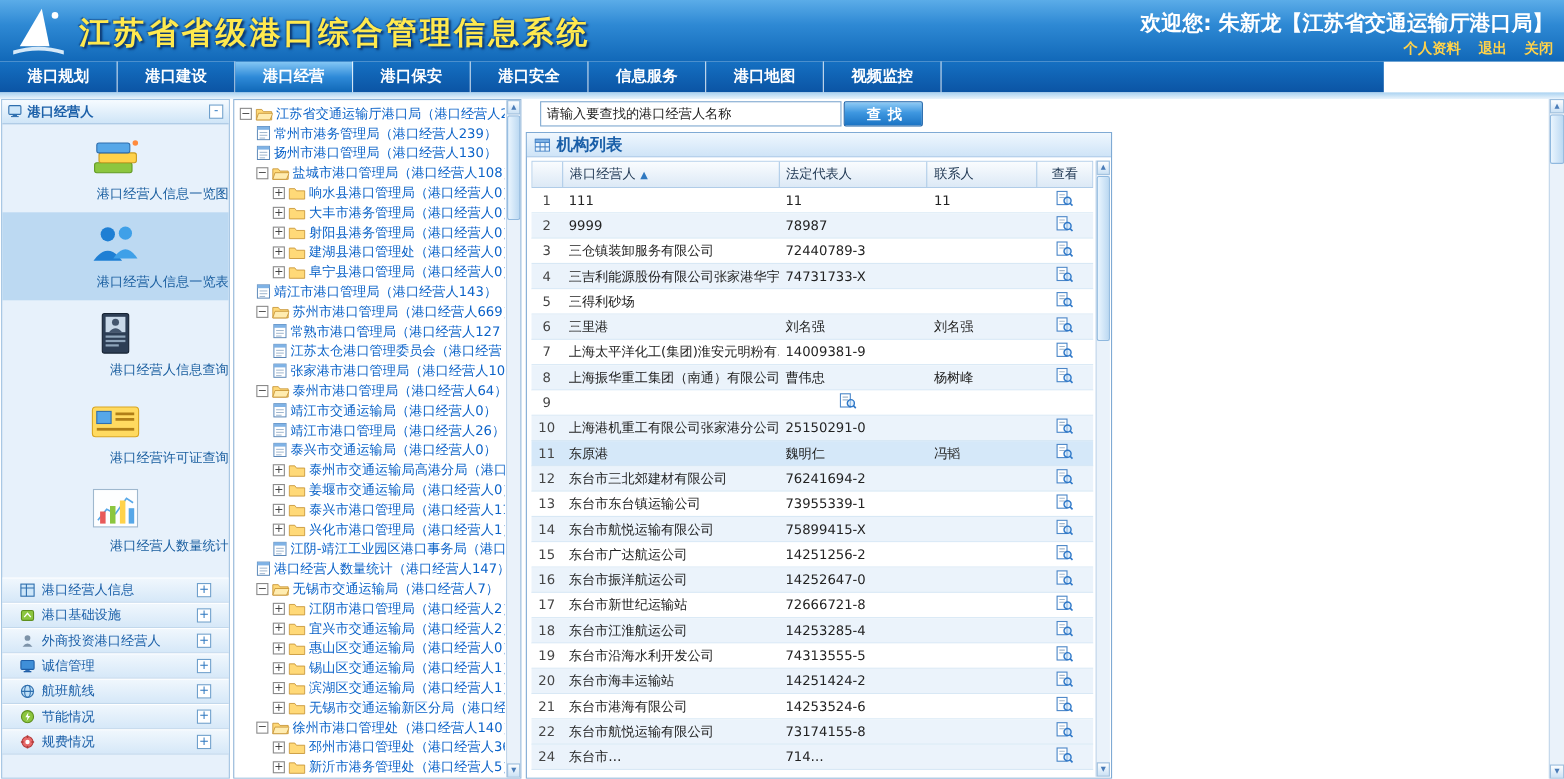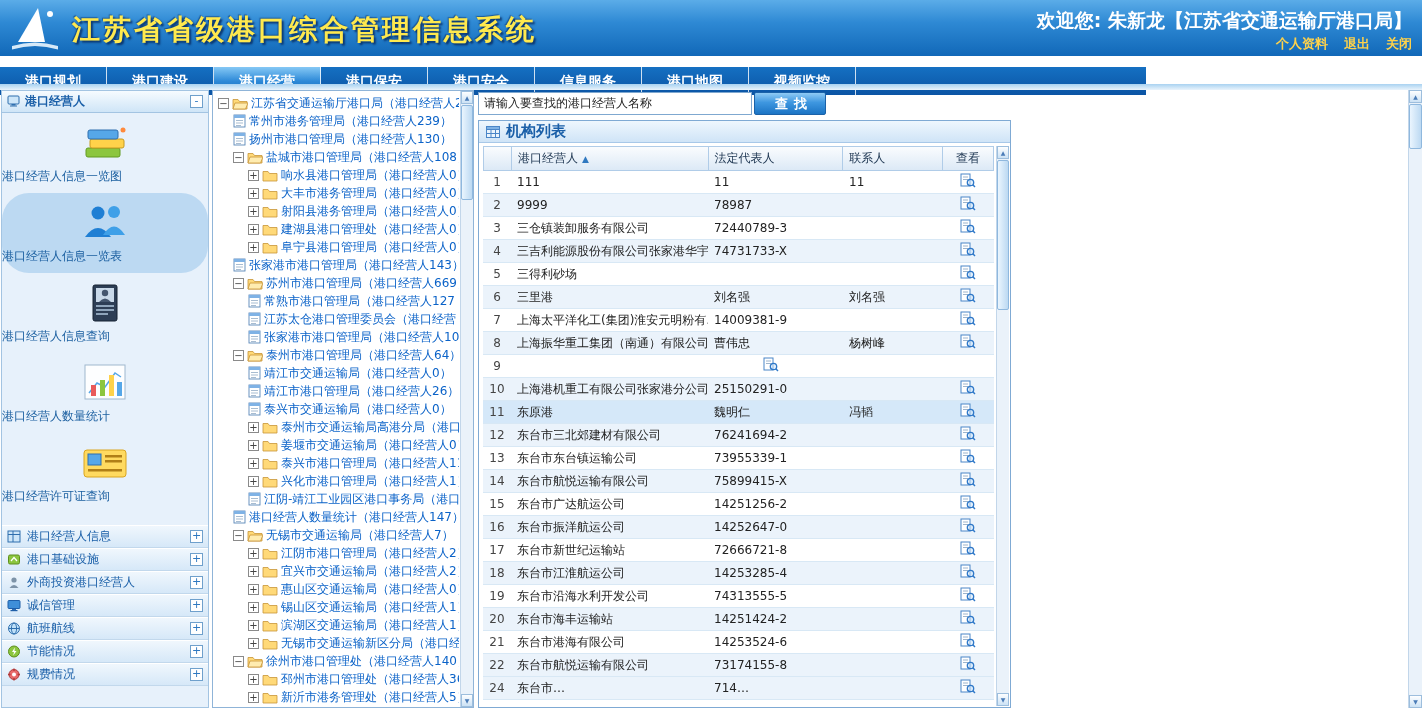--- a/index.html
+++ b/index.html
@@ -12,42 +12,42 @@
     background:linear-gradient(180deg,#5BACE8 0%,#2E89D4 40%,#1168B8 100%); }
   .app-logo { position:absolute; left:4px; top:2px; }
   .app-title { position:absolute; left:72px; top:11px; font-size:28px; font-weight:bold;
     color:#FFE94E; letter-spacing:3px;
     text-shadow:2px 2px 2px rgba(8,45,100,.9), -1px -1px 1px rgba(8,45,100,.55); white-space:nowrap; }
   .welcome { position:absolute; right:10px; top:8px; color:#ffffff; font-size:19px; font-weight:bold; white-space:nowrap; }
   .header-links { position:absolute; right:10px; top:33px; text-align:right; white-space:nowrap; }
   .hlink { color:#FFD24A; font-size:13px; font-weight:bold; margin-left:16px; cursor:pointer; }
 
   
-  .navbar { position:absolute; left:0; top:56px; width:1146px; height:28px;
-    background:linear-gradient(180deg,#1570C2 0%,#0B54A4 100%); display:flex;margin-top:11px; }
+  .navbar { position:absolute; left:0; top:56px; width:1258px; height:28px;
+    background:linear-gradient(180deg,#1570C2 0%,#0B54A4 100%); display:flex; }
   .nav-tab { width:107px; text-align:center; line-height:28px; color:#fff; font-size:14px; font-weight:bold;
     border-right:1px solid rgba(255,255,255,.8); cursor:pointer; white-space:nowrap; }
   .nav-tab.active { background:linear-gradient(180deg,#85C8F5 0%,#2E8AD8 50%,#0F67B6 100%); }
   .sub-band { position:absolute; left:0; top:84px; width:1422px; height:6px;
     background:linear-gradient(180deg,#A9D2F1 0%,#EAF4FC 100%); }
 
   
   .sidebar { position:absolute; left:1px; top:90px; width:208px; bottom:0;
     background:#E7F1FB; border:1px solid #A3C4E2; overflow:hidden; }
   .side-header { height:22px; background:linear-gradient(180deg,#F6FBFF 0%,#CFE5F7 100%);
     border-bottom:1px solid #A3C4E2; display:flex; align-items:center; padding:0 5px; gap:5px; }
   .side-title { font-size:12px; font-weight:bold; color:#1A5FA8; flex:1; }
   .mini-box { width:13px; height:13px; border:1px solid #6FA0CC; background:#fff; color:#2F78C0;
     font-size:11px; line-height:10px; text-align:center; cursor:pointer; flex:0 0 13px; }
-  .big-item { padding:11px 0 8px; text-align:left; cursor:pointer;border-radius:27px; }
+  .big-item { padding:11px 0 8px; text-align:right; cursor:pointer; }
   .big-item.selected { background:#BCD9F2; }
   .big-item .ic svg { display:block; margin:0 auto; }
   .big-label { font-size:12px; color:#1B5FA0; margin-top:6px; }
   .acc-list { margin-top:12px; }
-  .acc-row { height:23px; display:flex; align-items:center; gap:6px; padding:0 5px;
+  .acc-row { height:23px; display:flex; align-items:center; gap:6px; padding:0 16px;
     background:linear-gradient(180deg,#F0F7FD 0%,#D6E8F8 100%);
     border-top:1px solid #ffffff; border-bottom:1px solid #C2D8EC; cursor:pointer; }
   .acc-label { flex:1; font-size:12px; color:#1A5FA8; white-space:nowrap; overflow:hidden; }
   .acc-row .ic svg { display:block; }
 
   
   .tree-panel { position:absolute; left:212px; top:90px; width:262px; bottom:0;
     background:#fff; border:1px solid #8FB4D8; overflow:hidden; }
   .tree-inner { position:absolute; left:2px; top:3px; right:14px; bottom:0; overflow:hidden; }
   .tree-row { height:18px; display:flex; align-items:center; gap:3px; font-size:12px;
@@ -61,21 +61,21 @@
   .vscroll { position:absolute; top:0; right:0; width:13px; bottom:0; background:#EAF2FA; border-left:1px solid #C2D6EA; }
   .sb-btn { position:absolute; left:0; width:12px; height:13px;
     background:linear-gradient(180deg,#FDFEFF 0%,#CCE2F5 100%); border:1px solid #9DBEDD;
     color:#4A7CB8; font-size:6px; line-height:11px; text-align:center; cursor:pointer; }
   .sb-up { top:0; } .sb-down { bottom:0; }
   .sb-thumb { position:absolute; left:0; width:12px;
     background:linear-gradient(90deg,#EAF5FE 0%,#BCD9F2 100%); border:1px solid #8FB8DE; border-radius:2px; cursor:grab; }
 
   
   .main { position:absolute; left:477px; top:90px; width:534px; bottom:0; }
-  .search-row { position:absolute; top:2px; left:1px; height:24px; display:flex; gap:2px; }
+  .search-row { position:absolute; top:2px; left:14px; height:24px; display:flex; gap:2px; }
   .search-input { width:274px; height:23px; border:1px solid #7FA8D0; font-size:12px; padding:0 5px;
     color:#222; font-family:inherit; background:#fff; }
   .search-btn { width:72px; height:23px; border:1px solid #1B62A8; color:#fff; font-weight:bold;
     font-size:13px; letter-spacing:6px; padding-left:8px; cursor:pointer; font-family:inherit;
     background:linear-gradient(180deg,#8FCBF5 0%,#3E97E0 45%,#1B74C4 100%); border-radius:2px; }
   .org-panel { position:absolute; top:30px; left:1px; right:0; bottom:0; border:1px solid #7FAAD4; background:#fff; }
   .org-title { height:22px; background:linear-gradient(180deg,#EFF7FE 0%,#CFE4F7 100%);
     border-bottom:1px solid #A8C8E8; display:flex; align-items:center; gap:6px; padding:0 7px; }
   .org-title .ic svg { display:block; }
   .org-title-text { font-size:15px; font-weight:bold; color:#1A5FA8; }
@@ -156,34 +156,34 @@
         <div class="big-item"><span class="ic"><svg width="48" height="38" viewBox="0 0 48 38">
               <rect x="12" y="1" width="24" height="36" rx="2" fill="#2D3E55" stroke="#162333"></rect>
               <rect x="15" y="4" width="18" height="14" fill="#C9D9E9"></rect>
               <circle cx="24" cy="9" r="3.2" fill="#44566E"></circle>
               <path d="M18 18 Q24 11 30 18 Z" fill="#44566E"></path>
               <rect x="15" y="21" width="18" height="2" fill="#8FA5BB"></rect>
               <rect x="15" y="25" width="18" height="2" fill="#8FA5BB"></rect>
               <rect x="15" y="29" width="12" height="2" fill="#8FA5BB"></rect>
             </svg></span><div class="big-label">港口经营人信息查询</div></div>
         <div class="big-item"><span class="ic"><svg width="48" height="38" viewBox="0 0 48 38">
+              <rect x="3" y="6" width="42" height="27" rx="3" fill="#FFDA60" stroke="#D9A520"></rect>
+              <rect x="7" y="10" width="13" height="11" fill="#56A7E8" stroke="#2F6FAE"></rect>
+              <rect x="24" y="11" width="17" height="2.5" fill="#B07F17"></rect>
+              <rect x="24" y="16" width="17" height="2.5" fill="#B07F17"></rect>
+              <rect x="7" y="25" width="34" height="2.5" fill="#B07F17"></rect>
+            </svg></span><div class="big-label">港口经营许可证查询</div></div>
+        <div class="big-item"><span class="ic"><svg width="48" height="38" viewBox="0 0 48 38">
               <rect x="4" y="1" width="40" height="34" fill="#FDFEFF" stroke="#9FB8CE"></rect>
               <path d="M8 29 L16 19 L24 23 L34 9 L40 13" stroke="#56A7E8" fill="none" stroke-width="1.5"></path>
               <rect x="10" y="21" width="5" height="11" fill="#E85A5A"></rect>
               <rect x="19" y="16" width="5" height="16" fill="#8CC63F"></rect>
               <rect x="28" y="11" width="5" height="21" fill="#FFD24A"></rect>
               <rect x="36" y="18" width="5" height="14" fill="#56A7E8"></rect>
             </svg></span><div class="big-label">港口经营人数量统计</div></div>
-        <div class="big-item"><span class="ic"><svg width="48" height="38" viewBox="0 0 48 38">
-              <rect x="3" y="6" width="42" height="27" rx="3" fill="#FFDA60" stroke="#D9A520"></rect>
-              <rect x="7" y="10" width="13" height="11" fill="#56A7E8" stroke="#2F6FAE"></rect>
-              <rect x="24" y="11" width="17" height="2.5" fill="#B07F17"></rect>
-              <rect x="24" y="16" width="17" height="2.5" fill="#B07F17"></rect>
-              <rect x="7" y="25" width="34" height="2.5" fill="#B07F17"></rect>
-            </svg></span><div class="big-label">港口经营许可证查询</div></div>
       </div>
     <div class="acc-list">
         <div class="acc-row">
           <span class="ic">
             <svg width="14" height="13" viewBox="0 0 14 13">
               <rect x="1" y="1" width="12" height="11" fill="#CDE6F9" stroke="#2F6FAE"></rect>
               <line x1="1" y1="4.5" x2="13" y2="4.5" stroke="#2F6FAE"></line>
               <line x1="6" y1="1" x2="6" y2="12" stroke="#2F6FAE"></line>
             </svg>
           </span>
@@ -350,21 +350,21 @@
         <div class="tree-row" style="padding-left: 18px;">
           <span class="ic">
             <svg width="13" height="14" viewBox="0 0 13 14">
               <rect x="1" y="1" width="11" height="12" fill="#FFFFFF" stroke="#5A87B8" stroke-width="0.9"></rect>
               <rect x="1" y="1" width="11" height="3" fill="#7FB2E5"></rect>
               <line x1="3" y1="6.5" x2="10" y2="6.5" stroke="#9DB4CC" stroke-width="0.9"></line>
               <line x1="3" y1="9" x2="10" y2="9" stroke="#9DB4CC" stroke-width="0.9"></line>
               <line x1="3" y1="11.5" x2="8" y2="11.5" stroke="#9DB4CC" stroke-width="0.9"></line>
             </svg>
           </span>
-          <span class="tree-label">张家港市港口管理局（港口经营人143）</span>
+          <span class="tree-label">靖江市港口管理局（港口经营人143）</span>
         </div>
         <div class="tree-row" style="padding-left: 18px;">
           <span class="expander">−</span>
           <span class="ic">
             <svg width="16" height="13" viewBox="0 0 16 13">
               <path d="M1 2.5 h5 l1.5 2 H15 V12 H1 Z" fill="#FFD978" stroke="#C89638" stroke-width="0.8"></path>
               <path d="M3 6 H16 L13.5 12 H1 Z" fill="#FFECB0" stroke="#C89638" stroke-width="0.8"></path>
             </svg>
           </span>
           <span class="tree-label">苏州市港口管理局（港口经营人669）</span>

